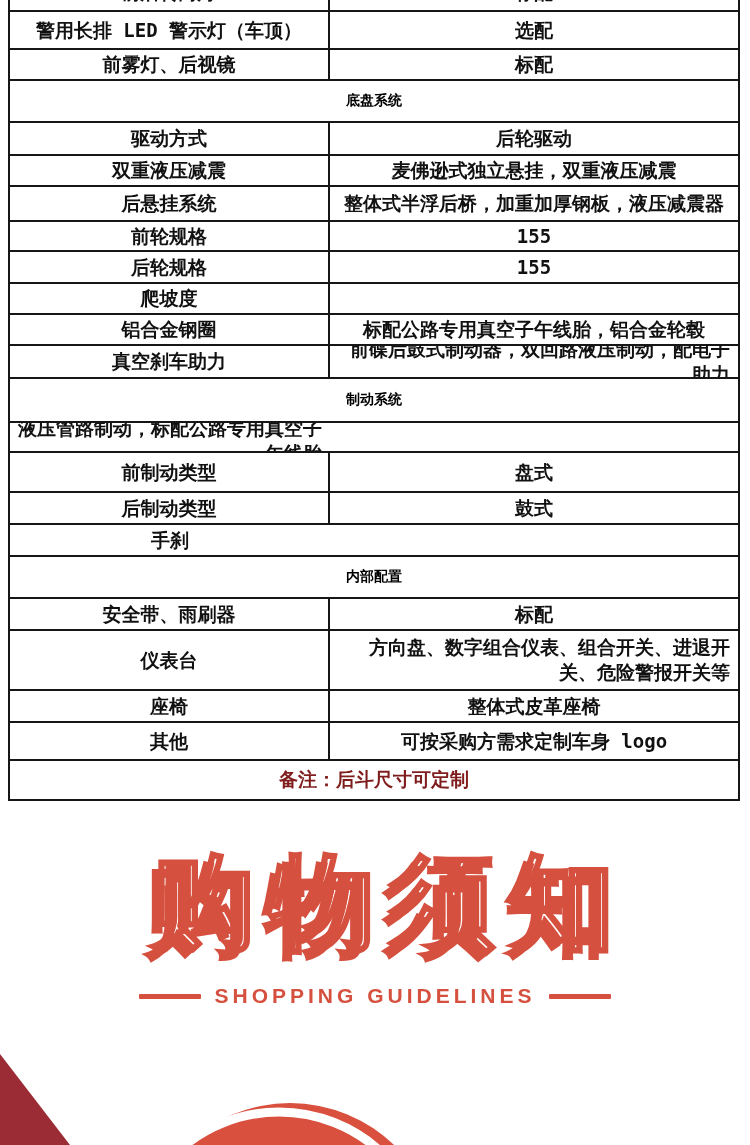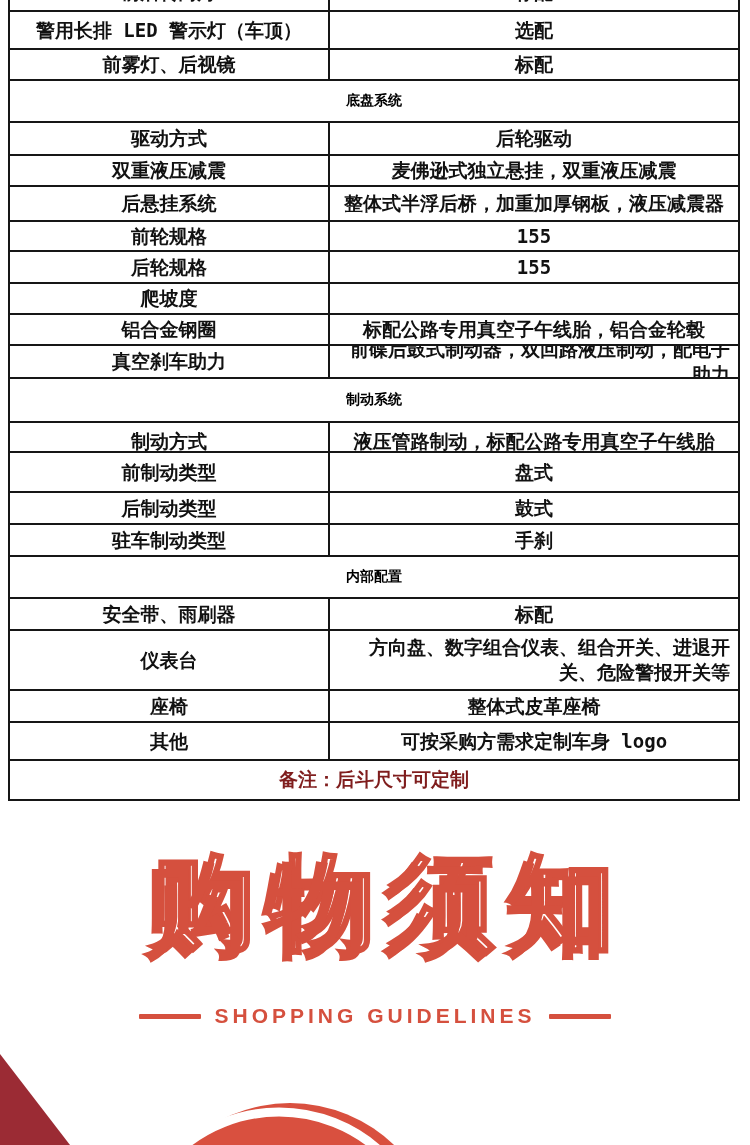--- a/index.html
+++ b/index.html
@@ -39,21 +39,21 @@
   .sg-title{
     font-size:104px; line-height:108px; font-weight:900;
     letter-spacing:16px; padding-left:16px; white-space:nowrap; color:#d5503e;
   }
   .sg-title.outline{
     position:absolute; left:8px; top:-8px; color:#ffffff;
     -webkit-text-stroke:3px #d5503e;
   }
   .sg-title.solid{ position:relative; }
   .sg-subtitle-row{
-    margin-top:40px; display:flex; align-items:center; justify-content:center; gap:13px;
+    margin-top:20px; display:flex; align-items:center; justify-content:center; gap:13px;
   }
   .sg-dash{ width:62px; height:5px; background:#d5503e; border-radius:1px; }
   .sg-subtitle{
     font-size:21px; font-weight:800; letter-spacing:4px; color:#d5503e; white-space:nowrap;
   }
   
   .decor-svg{ position:absolute; left:0; top:0; pointer-events:none; z-index:0; }
 </style>
 </head>
 <body>
@@ -100,36 +100,34 @@
     <div class="t-row" style="height:29px">
       <div class="t-cell label">铝合金钢圈</div>
       <div class="t-cell value">标配公路专用真空子午线胎，铝合金轮毂</div>
     </div>
     <div class="t-row" style="height:31px">
       <div class="t-cell label">真空刹车助力</div>
       <div class="t-cell value">前碟后鼓式制动器，双回路液压制动，配电子助力</div>
     </div>
     <div class="t-section" style="height:42px">制动系统</div>
     <div class="t-row" style="height:36px">
-      <div class="t-cell label">制动方式</div>
       <div class="t-cell value">液压管路制动，标配公路专用真空子午线胎</div>
     </div>
   </div>
 
   <div class="spec-table" id="table-2">
     <div class="t-row" style="height:38px">
       <div class="t-cell label">前制动类型</div>
       <div class="t-cell value">盘式</div>
     </div>
     <div class="t-row" style="height:30px">
       <div class="t-cell label">后制动类型</div>
       <div class="t-cell value">鼓式</div>
     </div>
     <div class="t-row" style="height:30px">
-      <div class="t-cell label">驻车制动类型</div>
       <div class="t-cell value">手刹</div>
     </div>
     <div class="t-section" style="height:40px">内部配置</div>
     <div class="t-row" style="height:30px">
       <div class="t-cell label">安全带、雨刷器</div>
       <div class="t-cell value">标配</div>
     </div>
     <div class="t-row" style="height:58px">
       <div class="t-cell label">仪表台</div>
       <div class="t-cell value">方向盘、数字组合仪表、组合开关、进退开关、危险警报开关等</div>

